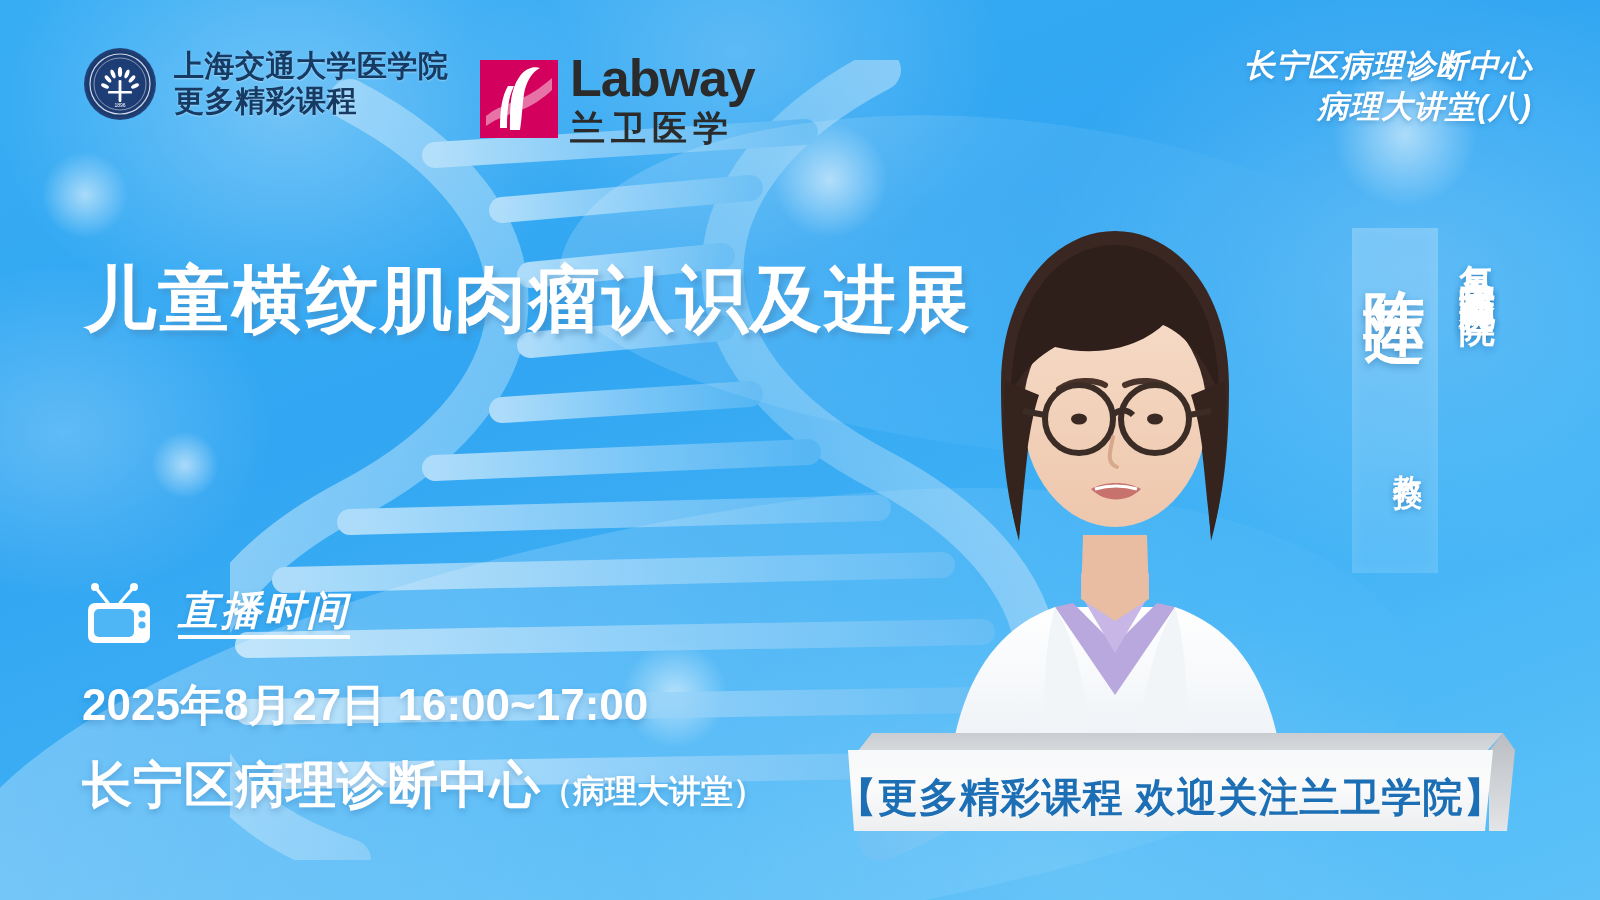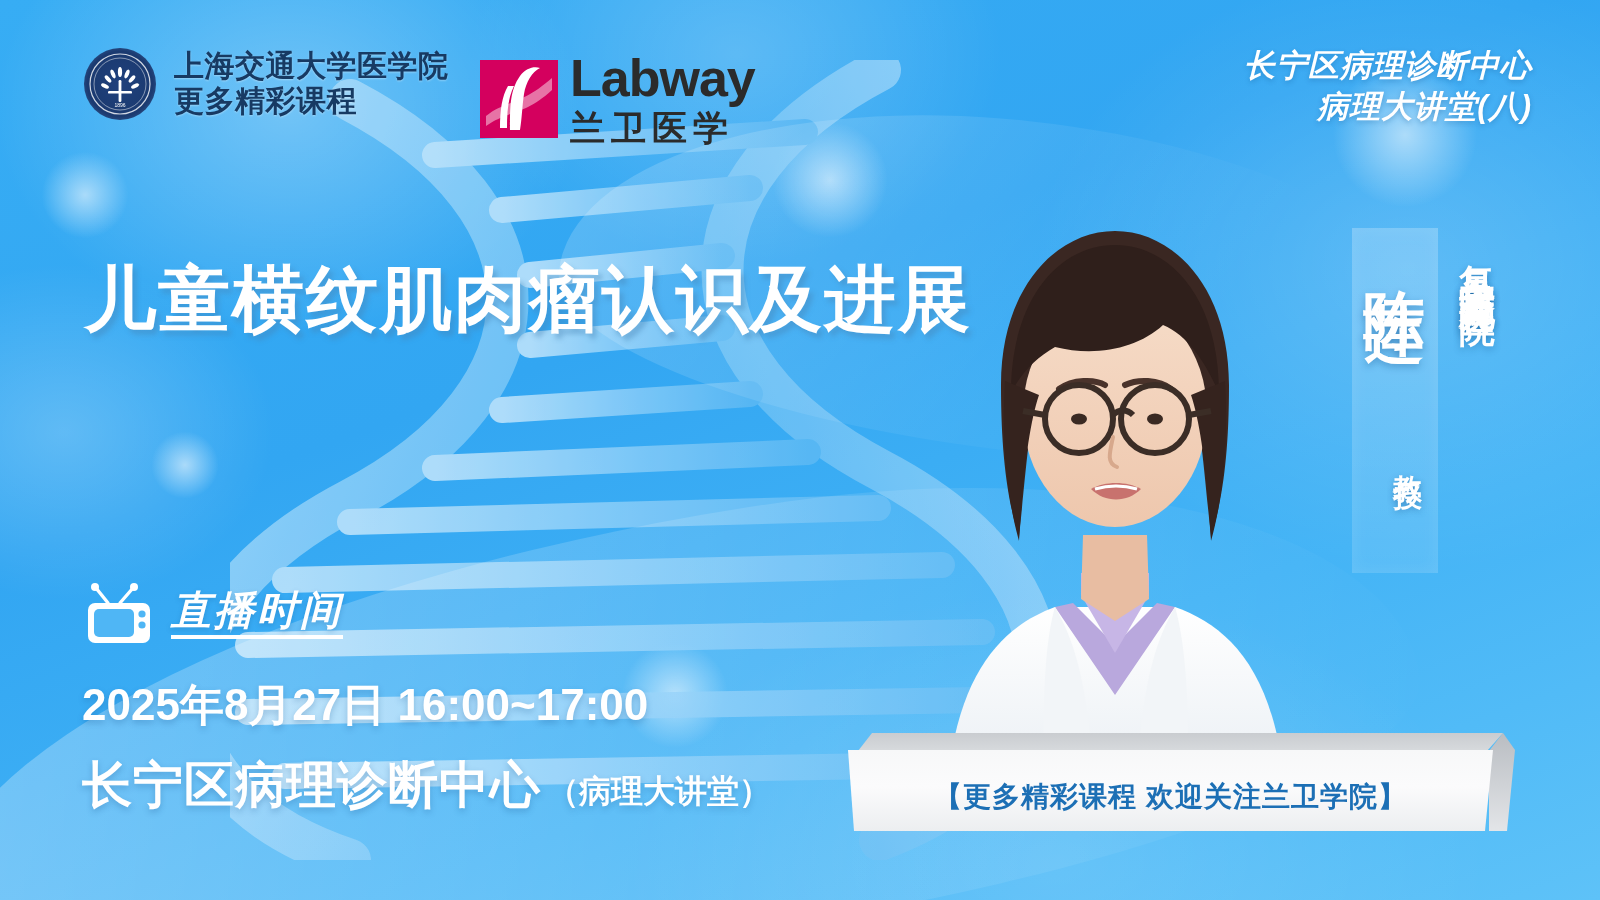--- a/index.html
+++ b/index.html
@@ -60,39 +60,39 @@
   }
 
   
   .title{
     position:absolute;left:84px;top:252px;
     color:#fff;font-size:72px;font-weight:700;letter-spacing:2px;white-space:nowrap;
     text-shadow:4px 5px 5px rgba(70,130,180,.42);
   }
 
   
-  .live-head{position:absolute;left:86px;top:583px;display:flex;align-items:center;gap:19px;}
+  .live-head{position:absolute;left:86px;top:583px;display:flex;align-items:center;gap:26px;}
   .tv-icon{width:66px;height:62px;flex:0 0 auto;}
   .live-label{
     color:#fff;font-size:40px;font-weight:700;font-style:italic;letter-spacing:3px;
     padding-bottom:4px;border-bottom:4px solid #fff;line-height:1.05;
     text-shadow:0 2px 5px rgba(20,80,140,.25);
   }
   .when{
     position:absolute;left:82px;top:676px;color:#fff;white-space:nowrap;
     font-size:44px;font-weight:700;letter-spacing:0px;
     text-shadow:0 3px 6px rgba(20,80,140,.28);
   }
   .where{
     position:absolute;left:82px;top:752px;color:#fff;white-space:nowrap;
     display:flex;align-items:baseline;
     text-shadow:0 3px 6px rgba(20,80,140,.28);
   }
   .where-main{font-size:50px;font-weight:700;letter-spacing:1px;}
-  .where-sub{font-size:32px;font-weight:700;margin-left:6px;}
+  .where-sub{font-size:32px;font-weight:700;}
 
   
   .portrait{position:absolute;left:905px;top:175px;width:420px;height:640px;}
   .portrait svg{width:100%;height:100%;display:block;}
 
   .name-panel{
     position:absolute;left:1352px;top:228px;width:86px;height:345px;
     background:linear-gradient(180deg, rgba(255,255,255,.20), rgba(255,255,255,.10));
     box-shadow:0 0 18px rgba(255,255,255,.10) inset;
   }
@@ -129,21 +129,21 @@
     box-shadow:0 4px 10px rgba(20,70,120,.18);
   }
   .slab-side{
     position:absolute;left:641px;top:0;width:26px;height:98px;
     background:linear-gradient(180deg,#b9bdc2,#e3e5e8);
     clip-path:polygon(14px 0, 26px 17px, 18px 100%, 0 100%, 0 18px);
   }
   .slab-text{
     position:absolute;left:0;top:17px;width:645px;height:94px;
     display:flex;align-items:center;justify-content:center;
-    color:#1C6FB5;font-size:28px;font-weight:700;letter-spacing:1px;white-space:nowrap;
+    color:#1C6FB5;font-size:40px;font-weight:700;letter-spacing:1px;white-space:nowrap;
   }
 </style>
 </head>
 <body>
 
 <div class="poster">
 
   <div class="bg-layer">
     <div class="glowdot" style="left:40px;top:150px;width:90px;height:90px;"></div>
     <div class="glowdot" style="left:150px;top:430px;width:70px;height:70px;"></div>

